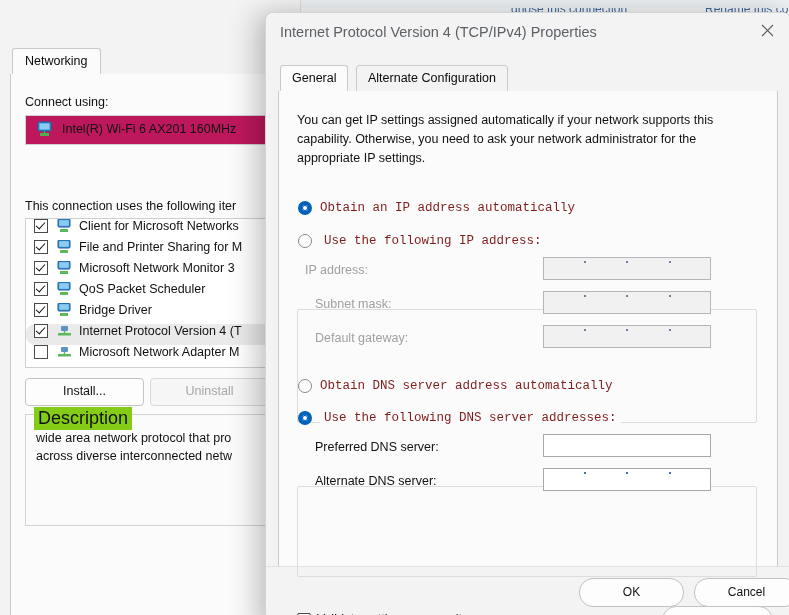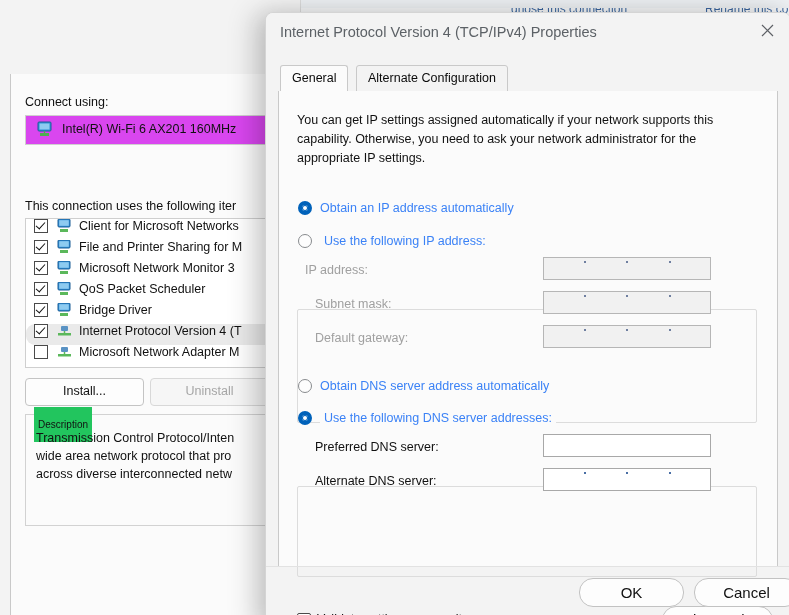--- a/index.html
+++ b/index.html
@@ -122,21 +122,21 @@
     position: absolute;
     font-size: 12.5px;
     color: #111;
     white-space: nowrap;
   }
   .bg-connect-label { left: 14px; top: 21px; }
   .bg-adapter-box {
     position: absolute;
     left: 14px; top: 41px;
     width: 270px; height: 28px;
-    background: #d946ef;
+    background: #be185d;
     border: 1px solid #cfcfcf;
   }
   .bg-adapter-icon {
     position: absolute;
     left: 9px; top: 5px;
     width: 19px; height: 17px;
   }
   .bg-adapter-text {
     position: absolute;
     left: 36px; top: 6px;
@@ -200,23 +200,23 @@
 
   .bg-desc-group {
     position: absolute;
     left: 14px; top: 340px;
     width: 270px; height: 110px;
     border: 1px solid #d2d2d2;
   }
   .bg-desc-legend {
     position: absolute;
     left: 8px; top: -8px;
-    background: #22c55e;
-    padding: 12px 4px;
-    font-size: 10px;
+    background: #84cc16;
+    padding: 1px 4px;
+    font-size: 18px;
     color: #111;
   }
   .bg-desc-text {
     position: absolute;
     left: 10px; top: 14px;
     width: 268px;
     font-size: 12.5px;
     line-height: 18px;
     color: #111;
     white-space: nowrap;
@@ -308,22 +308,23 @@
     box-sizing: border-box;
   }
   .radio.on {
     border: 4px solid #0062ba;
     background: #ffffff;
     box-shadow: inset 0 0 0 1px #0062ba;
   }
   .radio-label {
     position: absolute;
     font-size: 12.5px;
-    color: #3b82f6;
-    white-space: nowrap;
+    color: #7f1d1d;
+    white-space: nowrap;
+    font-family: Liberation Mono, monospace;
   }
 
   .groupbox {
     position: absolute;
     border: 1px solid #dcdcdc;
     border-radius: 2px;
   }
   .gb-ip  { left: 18px; top: 218px; width: 458px; height: 112px; }
   .gb-dns { left: 18px; top: 395px; width: 458px; height: 89px; }
 
@@ -386,21 +387,21 @@
     color: #111;
     white-space: nowrap;
   }
 
   .btn {
     position: absolute;
     box-sizing: border-box;
     background: #fdfdfd;
     border: 1px solid #c2c2c2;
     border-radius: 14px;
-    font-size: 15px;
+    font-size: 12px;
     font-family: "Liberation Sans", sans-serif;
     color: #111;
     text-align: center;
   }
   .btn-advanced { left: 383px; top: 515px; width: 111px; height: 28px; line-height: 26px; }
   .btn-ok       { left: 313px; top: 565px; width: 105px; height: 29px; line-height: 27px; }
   .btn-cancel   { left: 428px; top: 565px; width: 105px; height: 29px; line-height: 27px; }
 
   .dlg-footer-sep {
     position: absolute;
@@ -416,20 +417,23 @@
 
   <div class="bg-desktop"></div>
 
   <div class="bg-toolbar-strip">
     <span class="bg-toolbar-link l1">gnose this connection</span>
     <span class="bg-toolbar-link l2">Rename this co</span>
   </div>
 
   <div class="bgwin">
 
+    <div class="bgwin-tabstrip">
+      <div class="bgwin-tab">Networking</div>
+    </div>
 
     <div class="bgwin-body">
 
       <div class="bg-label bg-connect-label">Connect using:</div>
 
       <div class="bg-adapter-box">
         <span class="bg-adapter-icon">
           <svg width="19" height="17" viewBox="0 0 19 17">
             <rect x="3" y="1" width="13" height="9" rx="1" fill="#2f8fd8" stroke="#1d5f96" stroke-width="1"></rect>
             <rect x="4.5" y="2.5" width="10" height="6" fill="#8ecbf0"></rect>
@@ -521,21 +525,20 @@
           <span class="bg-item-text">Microsoft Network Adapter M</span>
         </div>
       </div>
 
       <div class="bg-btn install">Install...</div>
       <div class="bg-btn uninstall">Uninstall</div>
 
       <div class="bg-desc-group">
         <span class="bg-desc-legend">Description</span>
         <div class="bg-desc-text">
-          <span>Transmission Control Protocol/Inten</span>
           <span>wide area network protocol that pro</span>
           <span>across diverse interconnected netw</span>
         </div>
       </div>
     </div>
   </div>
 
   <div class="dlg">
 
     <div class="dlg-titlebar">

